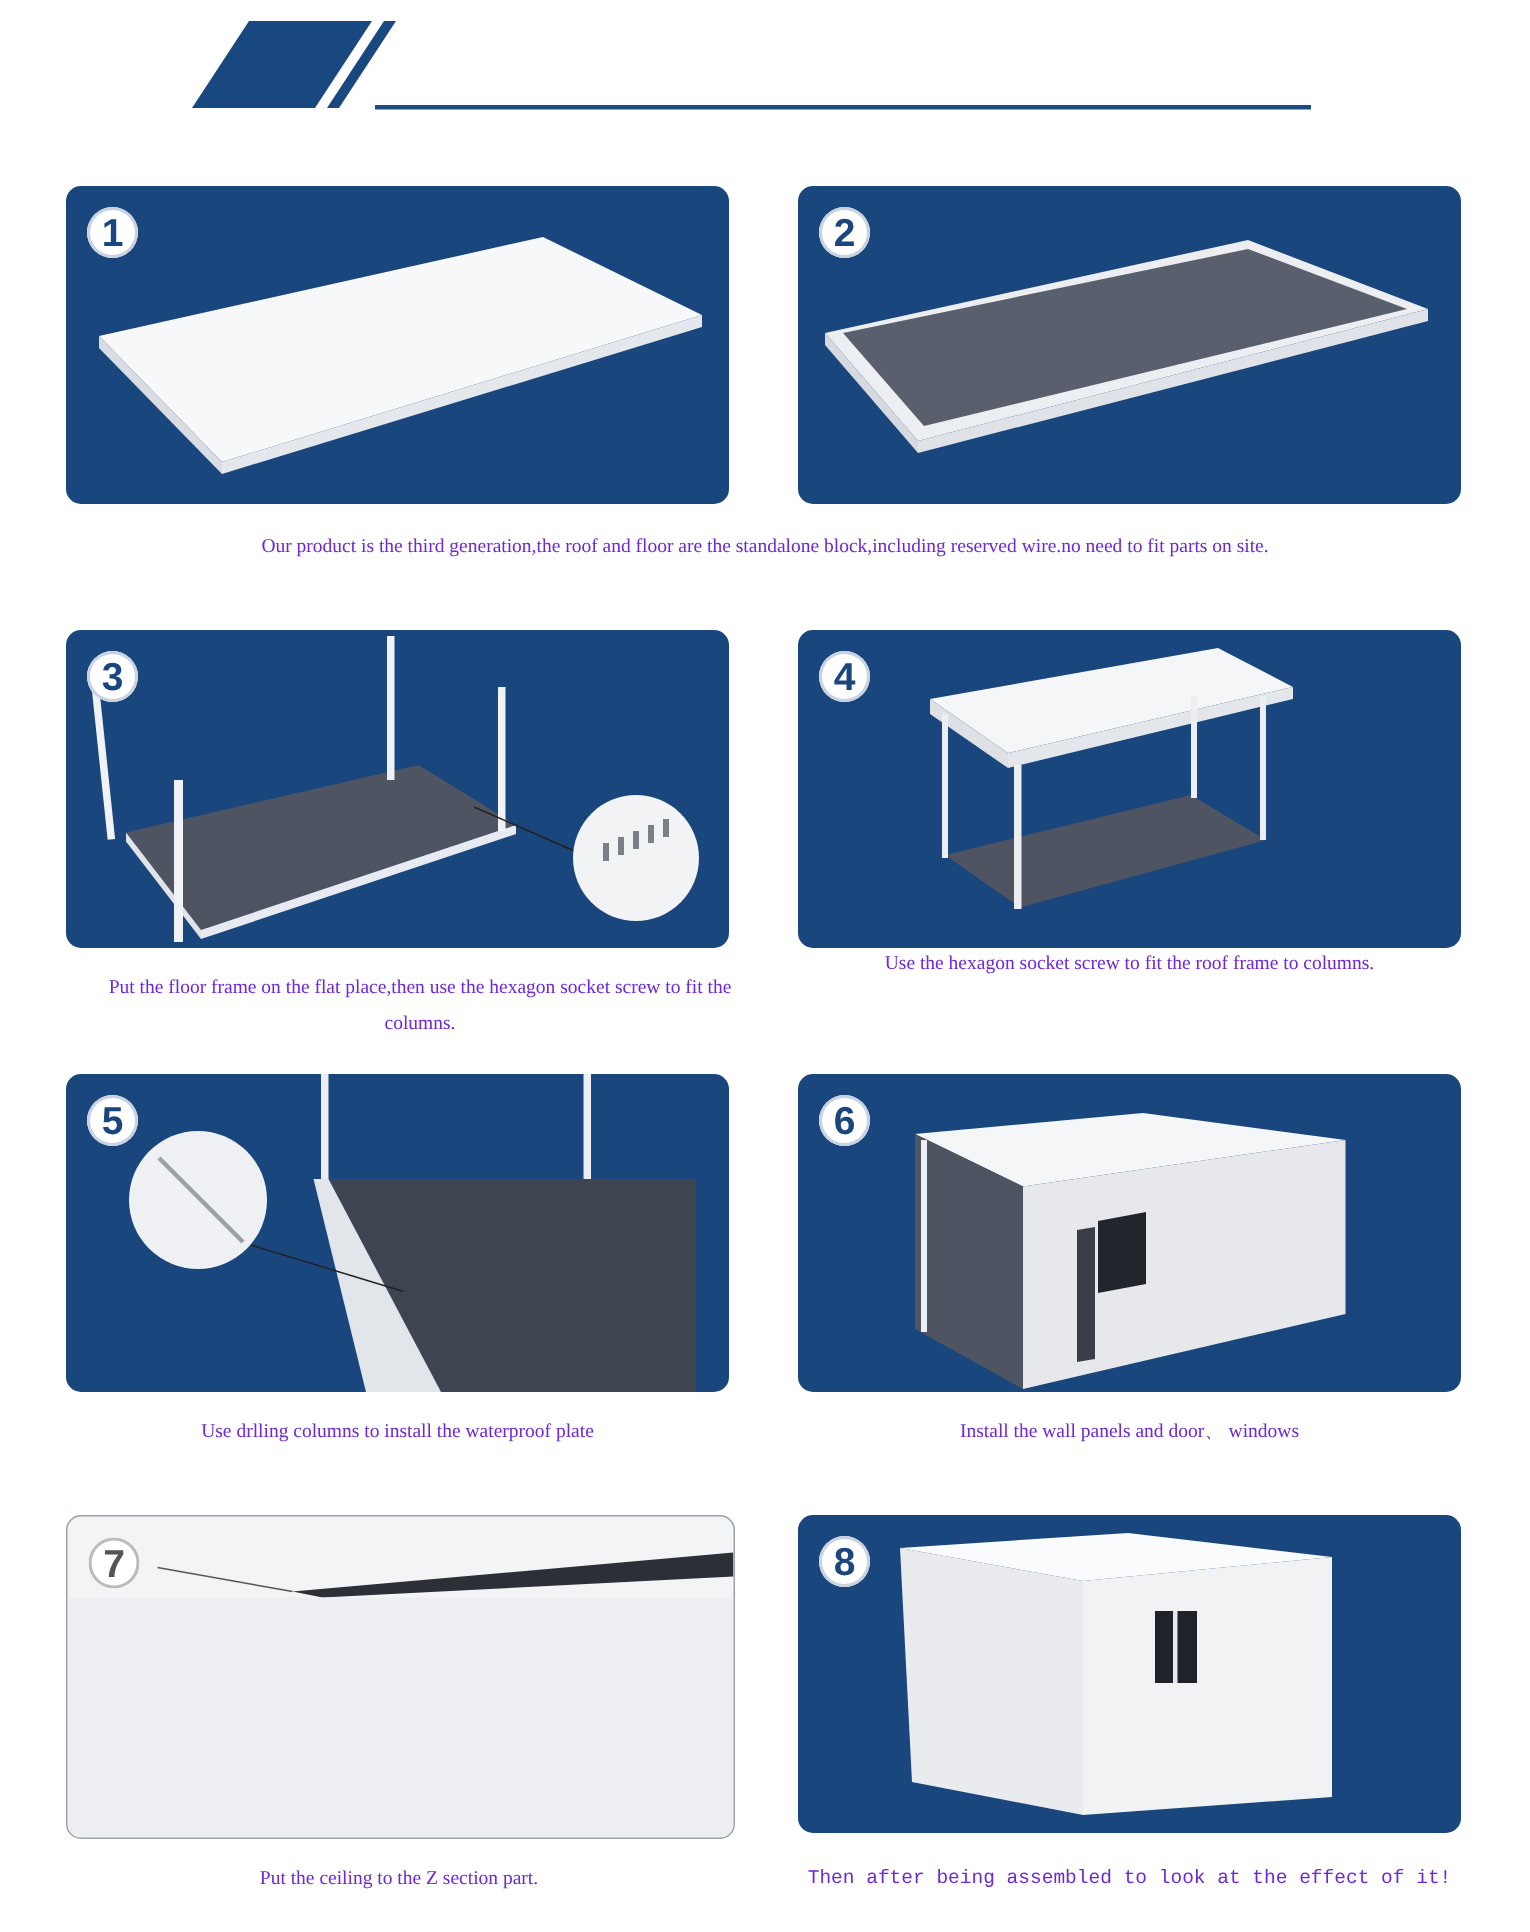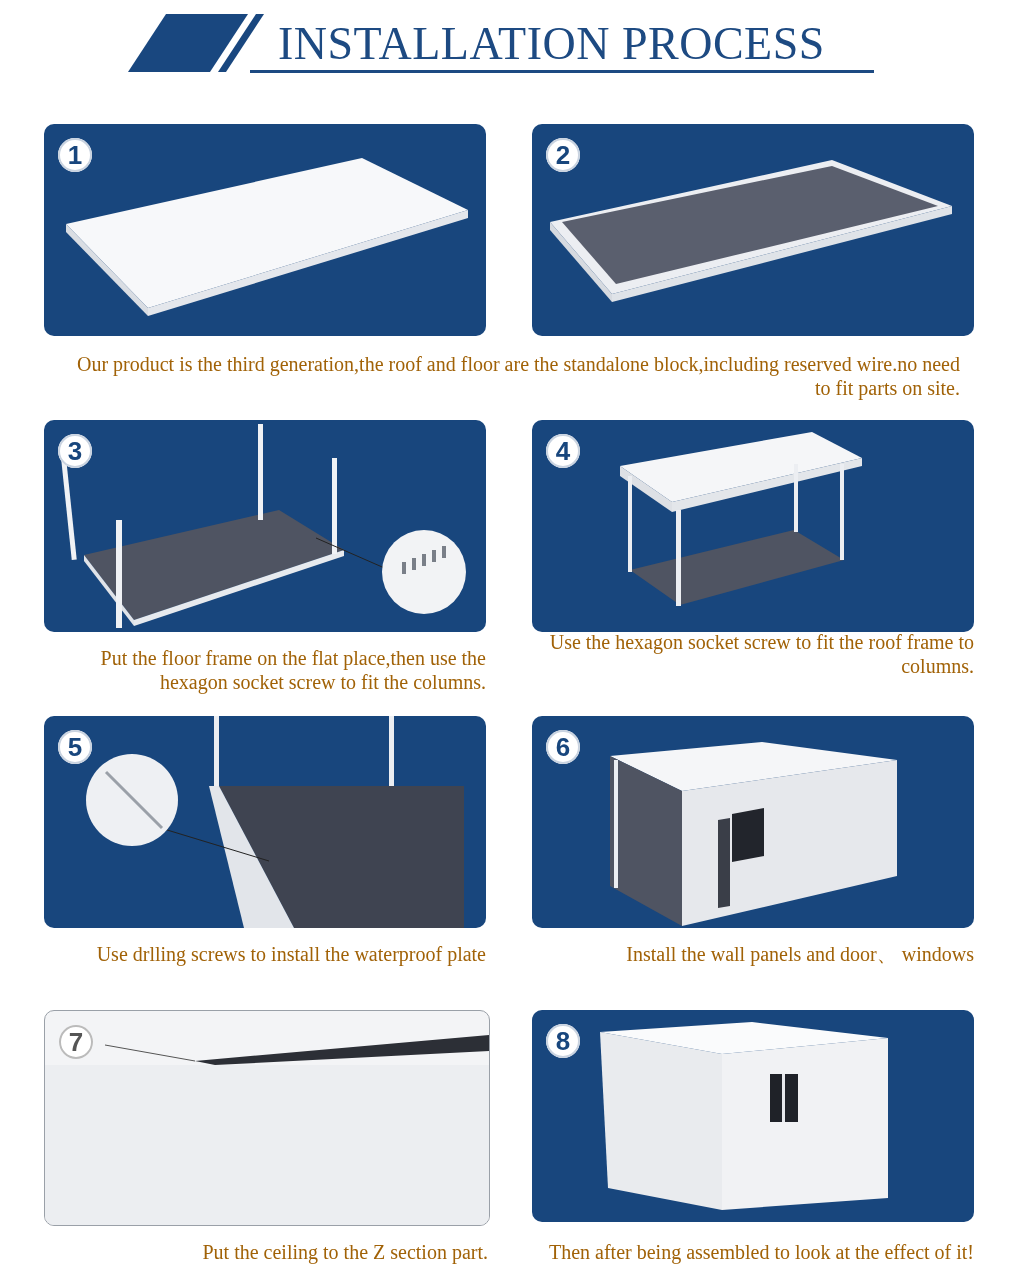--- a/index.html
+++ b/index.html
@@ -4,32 +4,31 @@
 <style>
   html,body{margin:0;padding:0;background:#ffffff;}
   body{width:1020px;height:1288px;position:relative;overflow:hidden;font-family:"Liberation Serif","DejaVu Serif",serif;}
   .header{position:absolute;left:0;top:0;width:1020px;height:90px;}
   .title{position:absolute;left:278px;top:18px;font-size:46px;color:#1d4a82;letter-spacing:0.5px;font-weight:normal;white-space:nowrap;line-height:52px;}
   .hdr-line{position:absolute;left:250px;top:70px;width:624px;height:3px;background:#1d4a82;}
   .panel{position:absolute;width:442px;height:212px;background:#18467d;border-radius:10px;overflow:hidden;}
   .panel.light{background:#f3f4f6;border:1px solid #9aa0a8;}
   .badge{position:absolute;left:14px;top:14px;width:34px;height:34px;border-radius:50%;background:#ffffff;color:#18467d;font-family:"Liberation Sans","DejaVu Sans",sans-serif;font-weight:bold;font-size:26px;text-align:center;line-height:34px;box-shadow:0 0 0 2px #c9d3e0 inset;}
   .panel.light .badge{background:#fff;color:#555;box-shadow:0 0 0 2px #bbb inset;}
-  .caption{position:absolute;text-align:right;font-size:20px;line-height:24px;color:#a16207;}
+  .caption{position:absolute;text-align:center;font-size:13px;line-height:24px;color:#6d28d9;}
   svg{position:absolute;left:0;top:0;}
 </style>
 </head>
 <body>
 
 <div class="header">
   <svg width="1020" height="90">
     <polygon points="166,14 248,14 210,72 128,72" fill="#19477f"></polygon>
     <polygon points="256,14 264,14 226,72 218,72" fill="#19477f"></polygon>
   </svg>
-  <div class="title">INSTALLATION PROCESS</div>
   <div class="hdr-line"></div>
 </div>
 
 <div class="panel" style="left:44px;top:124px;">
   <svg width="442" height="212">
     <polygon points="22,100 318,34 424,86 104,184" fill="#f7f8fa"></polygon>
     <polygon points="22,100 104,184 104,192 22,108" fill="#d9dde3"></polygon>
     <polygon points="104,184 424,86 424,94 104,192" fill="#e4e7ec"></polygon>
   </svg>
   <div class="badge">1</div>
@@ -76,21 +75,21 @@
     <polygon points="140,82 330,38 330,46 140,92" fill="#e3e6ea"></polygon>
     <polygon points="98,150 262,110 312,140 148,185" fill="#4f5462"></polygon>
     <rect x="96" y="56" width="4" height="96" fill="#eceef2"></rect>
     <rect x="144" y="90" width="5" height="96" fill="#eceef2"></rect>
     <rect x="262" y="44" width="4" height="68" fill="#eceef2"></rect>
     <rect x="308" y="44" width="4" height="96" fill="#eceef2"></rect>
   </svg>
   <div class="badge">4</div>
 </div>
 
-<div class="caption" style="left:44px;top:646px;width:442px;">Put the floor frame on the flat place,then use the hexagon socket screw to fit the columns.</div>
+<div class="caption" style="left:59px;top:646px;width:442px;">Put the floor frame on the flat place,then use the hexagon socket screw to fit the columns.</div>
 <div class="caption" style="left:532px;top:630px;width:442px;">Use the hexagon socket screw to fit the roof frame to columns.</div>
 
 <div class="panel" style="left:44px;top:716px;">
   <svg width="442" height="212">
     <polygon points="175,70 420,70 420,212 250,212" fill="#3f4451"></polygon>
     <polygon points="165,70 175,70 250,212 200,212" fill="#e2e5ea"></polygon>
     <rect x="170" y="0" width="5" height="70" fill="#eceef2"></rect>
     <rect x="345" y="0" width="5" height="70" fill="#eceef2"></rect>
     <line x1="110" y1="110" x2="225" y2="145" stroke="#222" stroke-width="1"></line>
     <circle cx="88" cy="84" r="46" fill="#eef0f3"></circle>
@@ -104,21 +103,21 @@
     <polygon points="78,40 230,26 365,44 150,75" fill="#f5f6f8"></polygon>
     <polygon points="150,75 365,44 365,160 150,210" fill="#e6e8ec"></polygon>
     <polygon points="78,40 150,75 150,210 78,170" fill="#4f5462"></polygon>
     <rect x="82" y="44" width="4" height="128" fill="#eceef2"></rect>
     <polygon points="200,98 232,92 232,140 200,146" fill="#22252c"></polygon>
     <polygon points="186,104 198,102 198,190 186,192" fill="#3a3e48"></polygon>
   </svg>
   <div class="badge">6</div>
 </div>
 
-<div class="caption" style="left:44px;top:942px;width:442px;">Use drlling screws to install the waterproof plate</div>
+<div class="caption" style="left:44px;top:942px;width:442px;">Use drlling columns to install the waterproof plate</div>
 <div class="caption" style="left:532px;top:942px;width:442px;font-family:Liberation Serif, serif;">Install the wall panels and door、 windows</div>
 
 <div class="panel light" style="left:44px;top:1010px;width:444px;height:214px;">
   <svg width="444" height="214">
     <polygon points="150,50 444,24 444,40 170,54" fill="#2c2f36"></polygon>
     <line x1="60" y1="34" x2="150" y2="50" stroke="#555" stroke-width="1"></line>
     <rect x="0" y="54" width="444" height="160" fill="#eceef1"></rect>
   </svg>
   <div class="badge">7</div>
 </div>
@@ -128,13 +127,13 @@
     <polygon points="68,22 190,44 190,200 76,178" fill="#e9ebee"></polygon>
     <polygon points="190,44 356,28 356,188 190,200" fill="#f1f2f4"></polygon>
     <polygon points="68,22 220,12 356,28 190,44" fill="#fafbfc"></polygon>
     <rect x="238" y="64" width="28" height="48" fill="#1f2228"></rect>
     <rect x="250" y="64" width="3" height="48" fill="#e6e8ec"></rect>
   </svg>
   <div class="badge">8</div>
 </div>
 
 <div class="caption" style="left:44px;top:1240px;width:444px;font-family:Liberation Serif, serif;">Put the ceiling to the Z section part.</div>
-<div class="caption" style="left:532px;top:1240px;width:442px;">Then after being assembled to look at the effect of it!</div>
+<div class="caption" style="left:532px;top:1240px;width:442px;font-family:Liberation Mono, monospace;">Then after being assembled to look at the effect of it!</div>
 
 </body></html>

